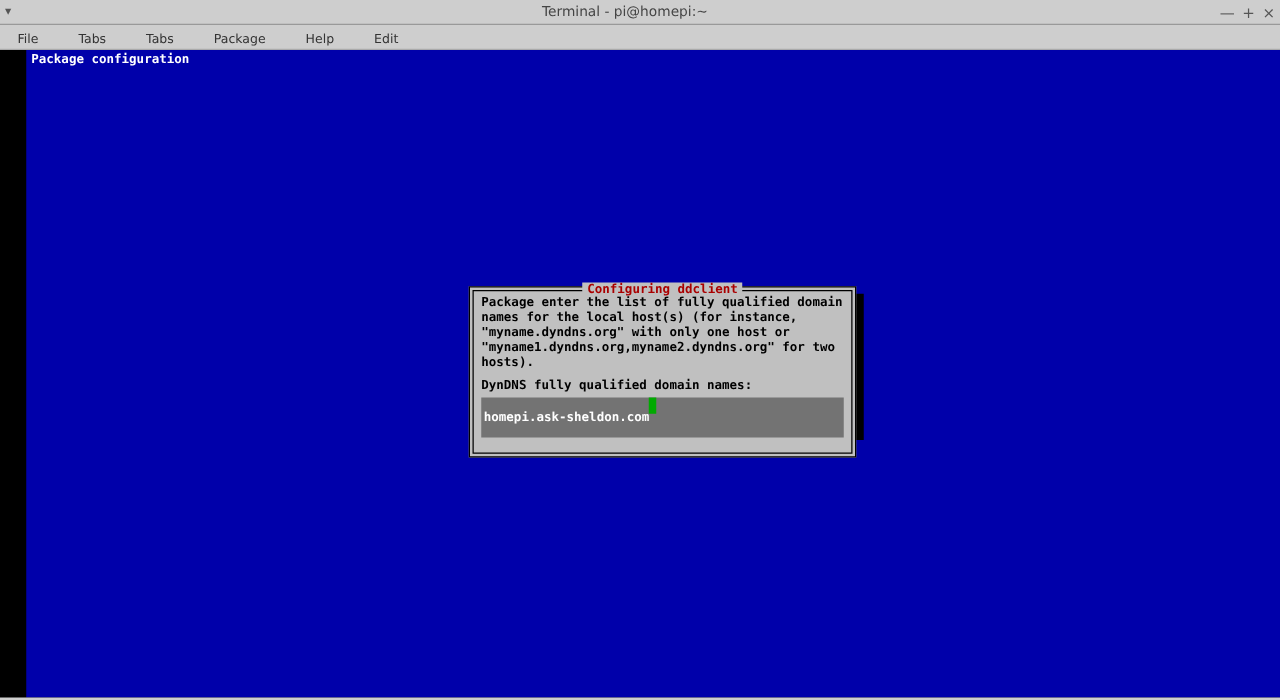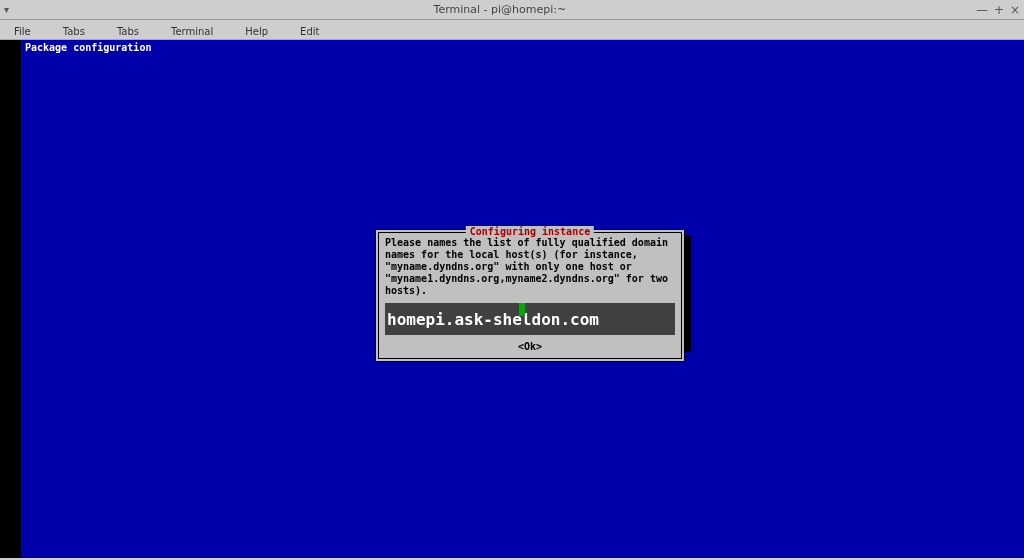--- a/index.html
+++ b/index.html
@@ -128,24 +128,24 @@
     .dialog-label {
       color: #000;
       font-weight: bold;
       margin-bottom: 4px;
     }
     .dialog-input-wrap {
       position: relative;
       margin-bottom: 6px;
     }
     .dialog-input-wrap input {
-      background: #404040;
+      background: #737373;
       color: #fff;
       font-family: "DejaVu Sans Mono", monospace;
-      font-size: 16px;
+      font-size: 10px;
       font-weight: bold;
       border: none;
       width: 100%;
       height: 13px;
       padding: 16px 2px;
       outline: none;
     }
     .input-cursor {
       position: absolute;
       top: 0;
@@ -169,36 +169,36 @@
     <span>—</span>
     <span>+</span>
     <span>×</span>
   </div>
 </div>
 
 <div class="menubar">
   <div class="menubar-item">File</div>
   <div class="menubar-item">Tabs</div>
   <div class="menubar-item">Tabs</div>
-  <div class="menubar-item">Terminal</div>
+  <div class="menubar-item">Package</div>
   <div class="menubar-item">Help</div>
   <div class="menubar-item">Edit</div>
 </div>
 
 <div class="terminal-area">
   <div class="package-config">Package configuration</div>
 
   <div class="dialog-shadow"></div>
 
   <div class="dialog">
     <div class="dialog-inner">
-      <div class="dialog-title">Configuring instance</div>
-      <div class="dialog-text">Please names the list of fully qualified domain names for the local host(s) (for instance, "myname.dyndns.org" with only one host or "myname1.dyndns.org,myname2.dyndns.org" for two hosts).</div>
+      <div class="dialog-title">Configuring ddclient</div>
+      <div class="dialog-text">Package enter the list of fully qualified domain names for the local host(s) (for instance, "myname.dyndns.org" with only one host or "myname1.dyndns.org,myname2.dyndns.org" for two hosts).</div>
+      <div class="dialog-label">DynDNS fully qualified domain names:</div>
       <div class="dialog-input-wrap">
         <input type="text" value="homepi.ask-sheldon.com" style="">
         <div class="input-cursor" style="left:134px;"></div>
       </div>
-      <div class="dialog-ok">&lt;Ok&gt;</div>
     </div>
   </div>
 </div>
 
 <div class="bottombar"></div>
 
 </body></html>

